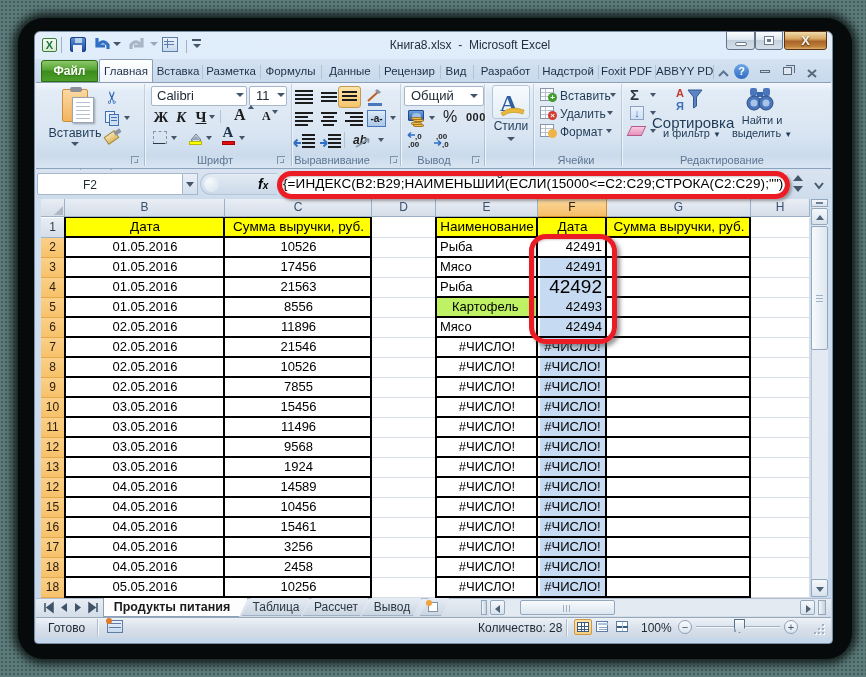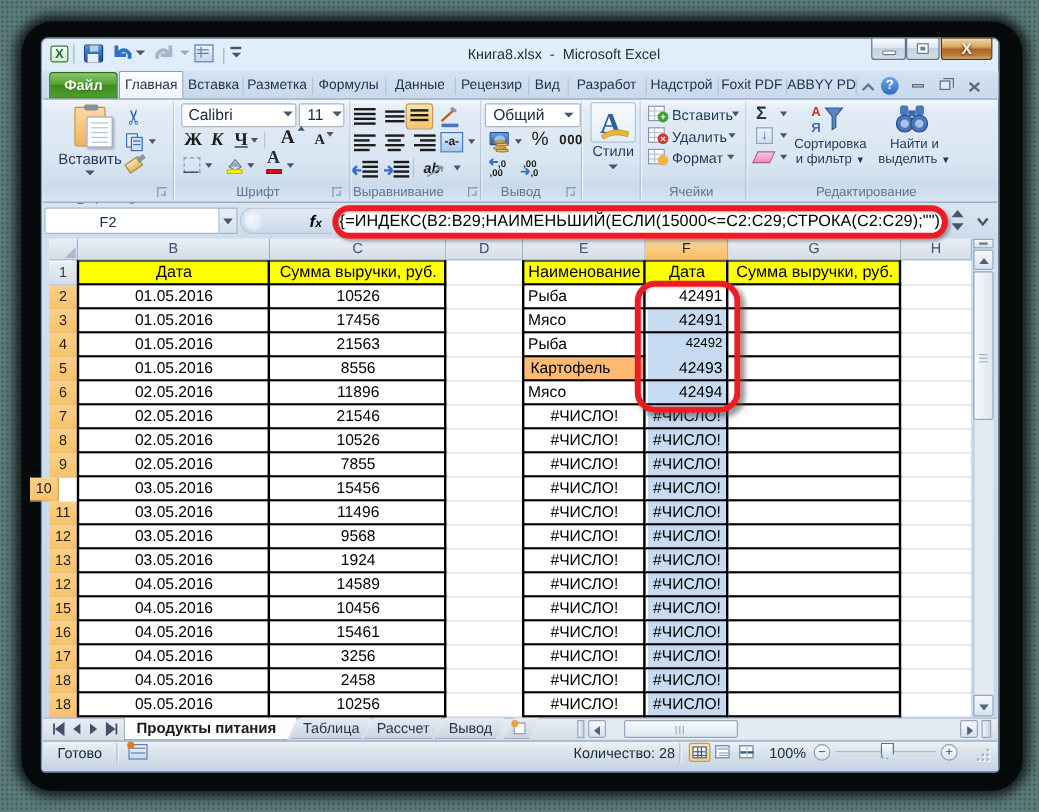--- a/index.html
+++ b/index.html
@@ -283,21 +283,21 @@
 <div style="left:630px;top:106px;width:14px;height:14px;background:linear-gradient(#eaf2fb,#cfe0f2);border:1px solid #8aa2c0;color:#2f6fc4;font-weight:bold;font-size:11px;text-align:center;line-height:13px;">↓</div>
 <div style="left:650px;top:111px;width:0;height:0;border-left:3px solid transparent;border-right:3px solid transparent;border-top:4px solid #44566b;"></div>
 <div style="left:629px;top:126px;width:15px;height:10px;background:linear-gradient(#f7c9de,#e890ba);border:1px solid #b45a86;transform:skewX(-25deg);"></div>
 <div style="left:650px;top:129px;width:0;height:0;border-left:3px solid transparent;border-right:3px solid transparent;border-top:4px solid #44566b;"></div>
 <div style="left:676px;top:86px;width:28px;height:26px;">
 <svg width="28" height="26">
 <text x="0" y="11" font-size="11" font-weight="bold" fill="#c23b2e">А</text>
 <text x="0" y="24" font-size="11" font-weight="bold" fill="#3f6fb4">Я</text>
 <path d="M12 4 h14 l-5.5 7 v9 l-3 2 v-11 Z" fill="#5b84c4" stroke="#33598f" stroke-width="1"></path>
 </svg></div>
-<div style="left:652px;top:114px;width:80px;height:12px;color:#1f3a56;font-size:11px;text-align:center;">Сортировка</div>
+<div style="left:652px;top:114px;width:80px;height:12px;color:#1f3a56;font-size:15px;text-align:center;">Сортировка</div>
 <div style="left:652px;top:127px;width:80px;height:12px;color:#1f3a56;font-size:11px;text-align:center;">и фильтр <span style="font-size:8px">▼</span></div>
 <div style="left:745px;top:85px;width:30px;height:28px;">
 <svg width="30" height="28">
 <rect x="5" y="3" width="7" height="8" rx="2" fill="#4a77bc"></rect>
 <rect x="18" y="3" width="7" height="8" rx="2" fill="#4a77bc"></rect>
 <rect x="12" y="7" width="6" height="5" fill="#3a67ac"></rect>
 <circle cx="9" cy="18" r="7" fill="#4a77bc" stroke="#2a4a80" stroke-width="1"></circle>
 <circle cx="21" cy="18" r="7" fill="#4a77bc" stroke="#2a4a80" stroke-width="1"></circle>
 <circle cx="9" cy="18" r="3.5" fill="#a8c4e8"></circle>
 <circle cx="21" cy="18" r="3.5" fill="#a8c4e8"></circle>
@@ -334,21 +334,21 @@
 <div style="left:751px;top:199px;width:59px;height:18px;background:linear-gradient(#e9eef5,#d5dde8);border-right:1px solid #9cb0c8;border-bottom:1px solid #9cb0c8;color:#39506e;font-size:12px;text-align:center;line-height:17px;">H</div>
 <div style="left:41px;top:218px;width:24px;height:20px;background:linear-gradient(#e9eef5,#d5dde8);border-right:1px solid #9cb0c8;border-bottom:1px solid #9cb0c8;color:#2e3e50;font-size:12px;text-align:center;line-height:19px;">1</div>
 <div style="left:41px;top:238px;width:24px;height:20px;background:linear-gradient(#fbd089,#f7c169);border-right:1px solid #d08d2e;border-bottom:1px solid #e2a94f;color:#2b2014;font-size:12px;text-align:center;line-height:19px;">2</div>
 <div style="left:41px;top:258px;width:24px;height:20px;background:linear-gradient(#fbd089,#f7c169);border-right:1px solid #d08d2e;border-bottom:1px solid #e2a94f;color:#2b2014;font-size:12px;text-align:center;line-height:19px;">3</div>
 <div style="left:41px;top:278px;width:24px;height:20px;background:linear-gradient(#fbd089,#f7c169);border-right:1px solid #d08d2e;border-bottom:1px solid #e2a94f;color:#2b2014;font-size:12px;text-align:center;line-height:19px;">4</div>
 <div style="left:41px;top:298px;width:24px;height:20px;background:linear-gradient(#fbd089,#f7c169);border-right:1px solid #d08d2e;border-bottom:1px solid #e2a94f;color:#2b2014;font-size:12px;text-align:center;line-height:19px;">5</div>
 <div style="left:41px;top:318px;width:24px;height:20px;background:linear-gradient(#fbd089,#f7c169);border-right:1px solid #d08d2e;border-bottom:1px solid #e2a94f;color:#2b2014;font-size:12px;text-align:center;line-height:19px;">6</div>
 <div style="left:41px;top:338px;width:24px;height:20px;background:linear-gradient(#fbd089,#f7c169);border-right:1px solid #d08d2e;border-bottom:1px solid #e2a94f;color:#2b2014;font-size:12px;text-align:center;line-height:19px;">7</div>
 <div style="left:41px;top:358px;width:24px;height:20px;background:linear-gradient(#fbd089,#f7c169);border-right:1px solid #d08d2e;border-bottom:1px solid #e2a94f;color:#2b2014;font-size:12px;text-align:center;line-height:19px;">8</div>
 <div style="left:41px;top:378px;width:24px;height:20px;background:linear-gradient(#fbd089,#f7c169);border-right:1px solid #d08d2e;border-bottom:1px solid #e2a94f;color:#2b2014;font-size:12px;text-align:center;line-height:19px;">9</div>
-<div style="left:25px;top:398px;width:24px;height:20px;background:linear-gradient(#fbd089,#f7c169);border-right:1px solid #d08d2e;border-bottom:1px solid #e2a94f;color:#2b2014;font-size:12px;text-align:center;line-height:19px;">10</div>
+<div style="left:41px;top:398px;width:24px;height:20px;background:linear-gradient(#fbd089,#f7c169);border-right:1px solid #d08d2e;border-bottom:1px solid #e2a94f;color:#2b2014;font-size:12px;text-align:center;line-height:19px;">10</div>
 <div style="left:41px;top:418px;width:24px;height:20px;background:linear-gradient(#fbd089,#f7c169);border-right:1px solid #d08d2e;border-bottom:1px solid #e2a94f;color:#2b2014;font-size:12px;text-align:center;line-height:19px;">11</div>
 <div style="left:41px;top:438px;width:24px;height:20px;background:linear-gradient(#fbd089,#f7c169);border-right:1px solid #d08d2e;border-bottom:1px solid #e2a94f;color:#2b2014;font-size:12px;text-align:center;line-height:19px;">12</div>
 <div style="left:41px;top:458px;width:24px;height:20px;background:linear-gradient(#fbd089,#f7c169);border-right:1px solid #d08d2e;border-bottom:1px solid #e2a94f;color:#2b2014;font-size:12px;text-align:center;line-height:19px;">13</div>
 <div style="left:41px;top:478px;width:24px;height:20px;background:linear-gradient(#fbd089,#f7c169);border-right:1px solid #d08d2e;border-bottom:1px solid #e2a94f;color:#2b2014;font-size:12px;text-align:center;line-height:19px;">12</div>
 <div style="left:41px;top:498px;width:24px;height:20px;background:linear-gradient(#fbd089,#f7c169);border-right:1px solid #d08d2e;border-bottom:1px solid #e2a94f;color:#2b2014;font-size:12px;text-align:center;line-height:19px;">15</div>
 <div style="left:41px;top:518px;width:24px;height:20px;background:linear-gradient(#fbd089,#f7c169);border-right:1px solid #d08d2e;border-bottom:1px solid #e2a94f;color:#2b2014;font-size:12px;text-align:center;line-height:19px;">16</div>
 <div style="left:41px;top:538px;width:24px;height:20px;background:linear-gradient(#fbd089,#f7c169);border-right:1px solid #d08d2e;border-bottom:1px solid #e2a94f;color:#2b2014;font-size:12px;text-align:center;line-height:19px;">17</div>
 <div style="left:41px;top:558px;width:24px;height:20px;background:linear-gradient(#fbd089,#f7c169);border-right:1px solid #d08d2e;border-bottom:1px solid #e2a94f;color:#2b2014;font-size:12px;text-align:center;line-height:19px;">18</div>
 <div style="left:41px;top:578px;width:24px;height:20px;background:linear-gradient(#fbd089,#f7c169);border-right:1px solid #d08d2e;border-bottom:1px solid #e2a94f;color:#2b2014;font-size:12px;text-align:center;line-height:19px;">18</div>
 <div style="left:372px;top:237px;width:64px;height:1px;background:#d6dde8;"></div>
@@ -427,38 +427,38 @@
 <div class="cell" style="left:225px;top:458px;width:147px;height:20px;background:#fff;text-align:center;font-size:13px;border-bottom:2px solid #000;line-height:17px;">1924</div>
 <div class="cell" style="left:225px;top:478px;width:147px;height:20px;background:#fff;text-align:center;font-size:13px;border-bottom:2px solid #000;line-height:17px;">14589</div>
 <div class="cell" style="left:225px;top:498px;width:147px;height:20px;background:#fff;text-align:center;font-size:13px;border-bottom:2px solid #000;line-height:17px;">10456</div>
 <div class="cell" style="left:225px;top:518px;width:147px;height:20px;background:#fff;text-align:center;font-size:13px;border-bottom:2px solid #000;line-height:17px;">15461</div>
 <div class="cell" style="left:225px;top:538px;width:147px;height:20px;background:#fff;text-align:center;font-size:13px;border-bottom:2px solid #000;line-height:17px;">3256</div>
 <div class="cell" style="left:225px;top:558px;width:147px;height:20px;background:#fff;text-align:center;font-size:13px;border-bottom:2px solid #000;line-height:17px;">2458</div>
 <div class="cell" style="left:225px;top:578px;width:147px;height:20px;background:#fff;text-align:center;font-size:13px;border-bottom:2px solid #000;line-height:17px;">10256</div>
 <div class="cell" style="left:436px;top:238px;width:102px;height:20px;background:#fff;text-align:left;padding-left:4px;font-size:13px;border-bottom:2px solid #000;line-height:17px;">Рыба</div>
 <div class="cell" style="left:436px;top:258px;width:102px;height:20px;background:#fff;text-align:left;padding-left:4px;font-size:13px;border-bottom:2px solid #000;line-height:17px;">Мясо</div>
 <div class="cell" style="left:436px;top:278px;width:102px;height:20px;background:#fff;text-align:left;padding-left:4px;font-size:13px;border-bottom:2px solid #000;line-height:17px;">Рыба</div>
-<div class="cell" style="left:436px;top:298px;width:102px;height:20px;background:#fdba74;text-align:left;padding-left:6px;font-size:13px;border-bottom:2px solid #000;line-height:17px;">Картофель</div>
+<div class="cell" style="left:436px;top:298px;width:102px;height:20px;background:#bef264;text-align:left;padding-left:16px;font-size:13px;border-bottom:2px solid #000;line-height:17px;">Картофель</div>
 <div class="cell" style="left:436px;top:318px;width:102px;height:20px;background:#fff;text-align:left;padding-left:4px;font-size:13px;border-bottom:2px solid #000;line-height:17px;">Мясо</div>
 <div class="cell" style="left:436px;top:338px;width:102px;height:20px;background:#fff;text-align:center;font-size:13px;border-bottom:2px solid #000;line-height:17px;">#ЧИСЛО!</div>
 <div class="cell" style="left:436px;top:358px;width:102px;height:20px;background:#fff;text-align:center;font-size:13px;border-bottom:2px solid #000;line-height:17px;">#ЧИСЛО!</div>
 <div class="cell" style="left:436px;top:378px;width:102px;height:20px;background:#fff;text-align:center;font-size:13px;border-bottom:2px solid #000;line-height:17px;">#ЧИСЛО!</div>
 <div class="cell" style="left:436px;top:398px;width:102px;height:20px;background:#fff;text-align:center;font-size:13px;border-bottom:2px solid #000;line-height:17px;">#ЧИСЛО!</div>
 <div class="cell" style="left:436px;top:418px;width:102px;height:20px;background:#fff;text-align:center;font-size:13px;border-bottom:2px solid #000;line-height:17px;">#ЧИСЛО!</div>
 <div class="cell" style="left:436px;top:438px;width:102px;height:20px;background:#fff;text-align:center;font-size:13px;border-bottom:2px solid #000;line-height:17px;">#ЧИСЛО!</div>
 <div class="cell" style="left:436px;top:458px;width:102px;height:20px;background:#fff;text-align:center;font-size:13px;border-bottom:2px solid #000;line-height:17px;">#ЧИСЛО!</div>
 <div class="cell" style="left:436px;top:478px;width:102px;height:20px;background:#fff;text-align:center;font-size:13px;border-bottom:2px solid #000;line-height:17px;">#ЧИСЛО!</div>
 <div class="cell" style="left:436px;top:498px;width:102px;height:20px;background:#fff;text-align:center;font-size:13px;border-bottom:2px solid #000;line-height:17px;">#ЧИСЛО!</div>
 <div class="cell" style="left:436px;top:518px;width:102px;height:20px;background:#fff;text-align:center;font-size:13px;border-bottom:2px solid #000;line-height:17px;">#ЧИСЛО!</div>
 <div class="cell" style="left:436px;top:538px;width:102px;height:20px;background:#fff;text-align:center;font-size:13px;border-bottom:2px solid #000;line-height:17px;">#ЧИСЛО!</div>
 <div class="cell" style="left:436px;top:558px;width:102px;height:20px;background:#fff;text-align:center;font-size:13px;border-bottom:2px solid #000;line-height:17px;">#ЧИСЛО!</div>
 <div class="cell" style="left:436px;top:578px;width:102px;height:20px;background:#fff;text-align:center;font-size:13px;border-bottom:2px solid #000;line-height:17px;">#ЧИСЛО!</div>
 <div class="cell" style="left:538px;top:238px;width:69px;height:20px;background:#fff;text-align:right;padding-right:5px;font-size:13px;border-bottom:2px solid #000;line-height:17px;">42491</div>
 <div class="cell" style="left:538px;top:258px;width:69px;height:20px;background:linear-gradient(90deg,#fff 0px,#fff 2px,#c6dbf1 2px,#c6dbf1 calc(100% - 2px),#fff calc(100% - 2px));text-align:right;padding-right:5px;font-size:13px;border-bottom:2px solid #000;line-height:17px;">42491</div>
-<div class="cell" style="left:538px;top:278px;width:69px;height:36px;background:linear-gradient(90deg,#fff 0px,#fff 2px,#c6dbf1 2px,#c6dbf1 calc(100% - 2px),#fff calc(100% - 2px));text-align:right;padding-right:5px;font-size:11px;border-bottom:2px solid #000;line-height:17px;">42492</div>
+<div class="cell" style="left:538px;top:278px;width:69px;height:36px;background:linear-gradient(90deg,#fff 0px,#fff 2px,#c6dbf1 2px,#c6dbf1 calc(100% - 2px),#fff calc(100% - 2px));text-align:right;padding-right:5px;font-size:19px;border-bottom:2px solid #000;line-height:17px;">42492</div>
 <div class="cell" style="left:538px;top:298px;width:69px;height:20px;background:linear-gradient(90deg,#fff 0px,#fff 2px,#c6dbf1 2px,#c6dbf1 calc(100% - 2px),#fff calc(100% - 2px));text-align:right;padding-right:5px;font-size:13px;border-bottom:2px solid #000;line-height:17px;">42493</div>
 <div class="cell" style="left:538px;top:318px;width:69px;height:20px;background:linear-gradient(90deg,#fff 0px,#fff 2px,#c6dbf1 2px,#c6dbf1 calc(100% - 2px),#fff calc(100% - 2px));text-align:right;padding-right:5px;font-size:13px;border-bottom:2px solid #000;line-height:17px;">42494</div>
 <div class="cell" style="left:538px;top:338px;width:69px;height:20px;background:linear-gradient(90deg,#fff 0px,#fff 2px,#c6dbf1 2px,#c6dbf1 calc(100% - 2px),#fff calc(100% - 2px));text-align:center;font-size:13px;border-bottom:2px solid #000;line-height:17px;">#ЧИСЛО!</div>
 <div class="cell" style="left:538px;top:358px;width:69px;height:20px;background:linear-gradient(90deg,#fff 0px,#fff 2px,#c6dbf1 2px,#c6dbf1 calc(100% - 2px),#fff calc(100% - 2px));text-align:center;font-size:13px;border-bottom:2px solid #000;line-height:17px;">#ЧИСЛО!</div>
 <div class="cell" style="left:538px;top:378px;width:69px;height:20px;background:linear-gradient(90deg,#fff 0px,#fff 2px,#c6dbf1 2px,#c6dbf1 calc(100% - 2px),#fff calc(100% - 2px));text-align:center;font-size:13px;border-bottom:2px solid #000;line-height:17px;">#ЧИСЛО!</div>
 <div class="cell" style="left:538px;top:398px;width:69px;height:20px;background:linear-gradient(90deg,#fff 0px,#fff 2px,#c6dbf1 2px,#c6dbf1 calc(100% - 2px),#fff calc(100% - 2px));text-align:center;font-size:13px;border-bottom:2px solid #000;line-height:17px;">#ЧИСЛО!</div>
 <div class="cell" style="left:538px;top:418px;width:69px;height:20px;background:linear-gradient(90deg,#fff 0px,#fff 2px,#c6dbf1 2px,#c6dbf1 calc(100% - 2px),#fff calc(100% - 2px));text-align:center;font-size:13px;border-bottom:2px solid #000;line-height:17px;">#ЧИСЛО!</div>
 <div class="cell" style="left:538px;top:438px;width:69px;height:20px;background:linear-gradient(90deg,#fff 0px,#fff 2px,#c6dbf1 2px,#c6dbf1 calc(100% - 2px),#fff calc(100% - 2px));text-align:center;font-size:13px;border-bottom:2px solid #000;line-height:17px;">#ЧИСЛО!</div>
 <div class="cell" style="left:538px;top:458px;width:69px;height:20px;background:linear-gradient(90deg,#fff 0px,#fff 2px,#c6dbf1 2px,#c6dbf1 calc(100% - 2px),#fff calc(100% - 2px));text-align:center;font-size:13px;border-bottom:2px solid #000;line-height:17px;">#ЧИСЛО!</div>
 <div class="cell" style="left:538px;top:478px;width:69px;height:20px;background:linear-gradient(90deg,#fff 0px,#fff 2px,#c6dbf1 2px,#c6dbf1 calc(100% - 2px),#fff calc(100% - 2px));text-align:center;font-size:13px;border-bottom:2px solid #000;line-height:17px;">#ЧИСЛО!</div>

